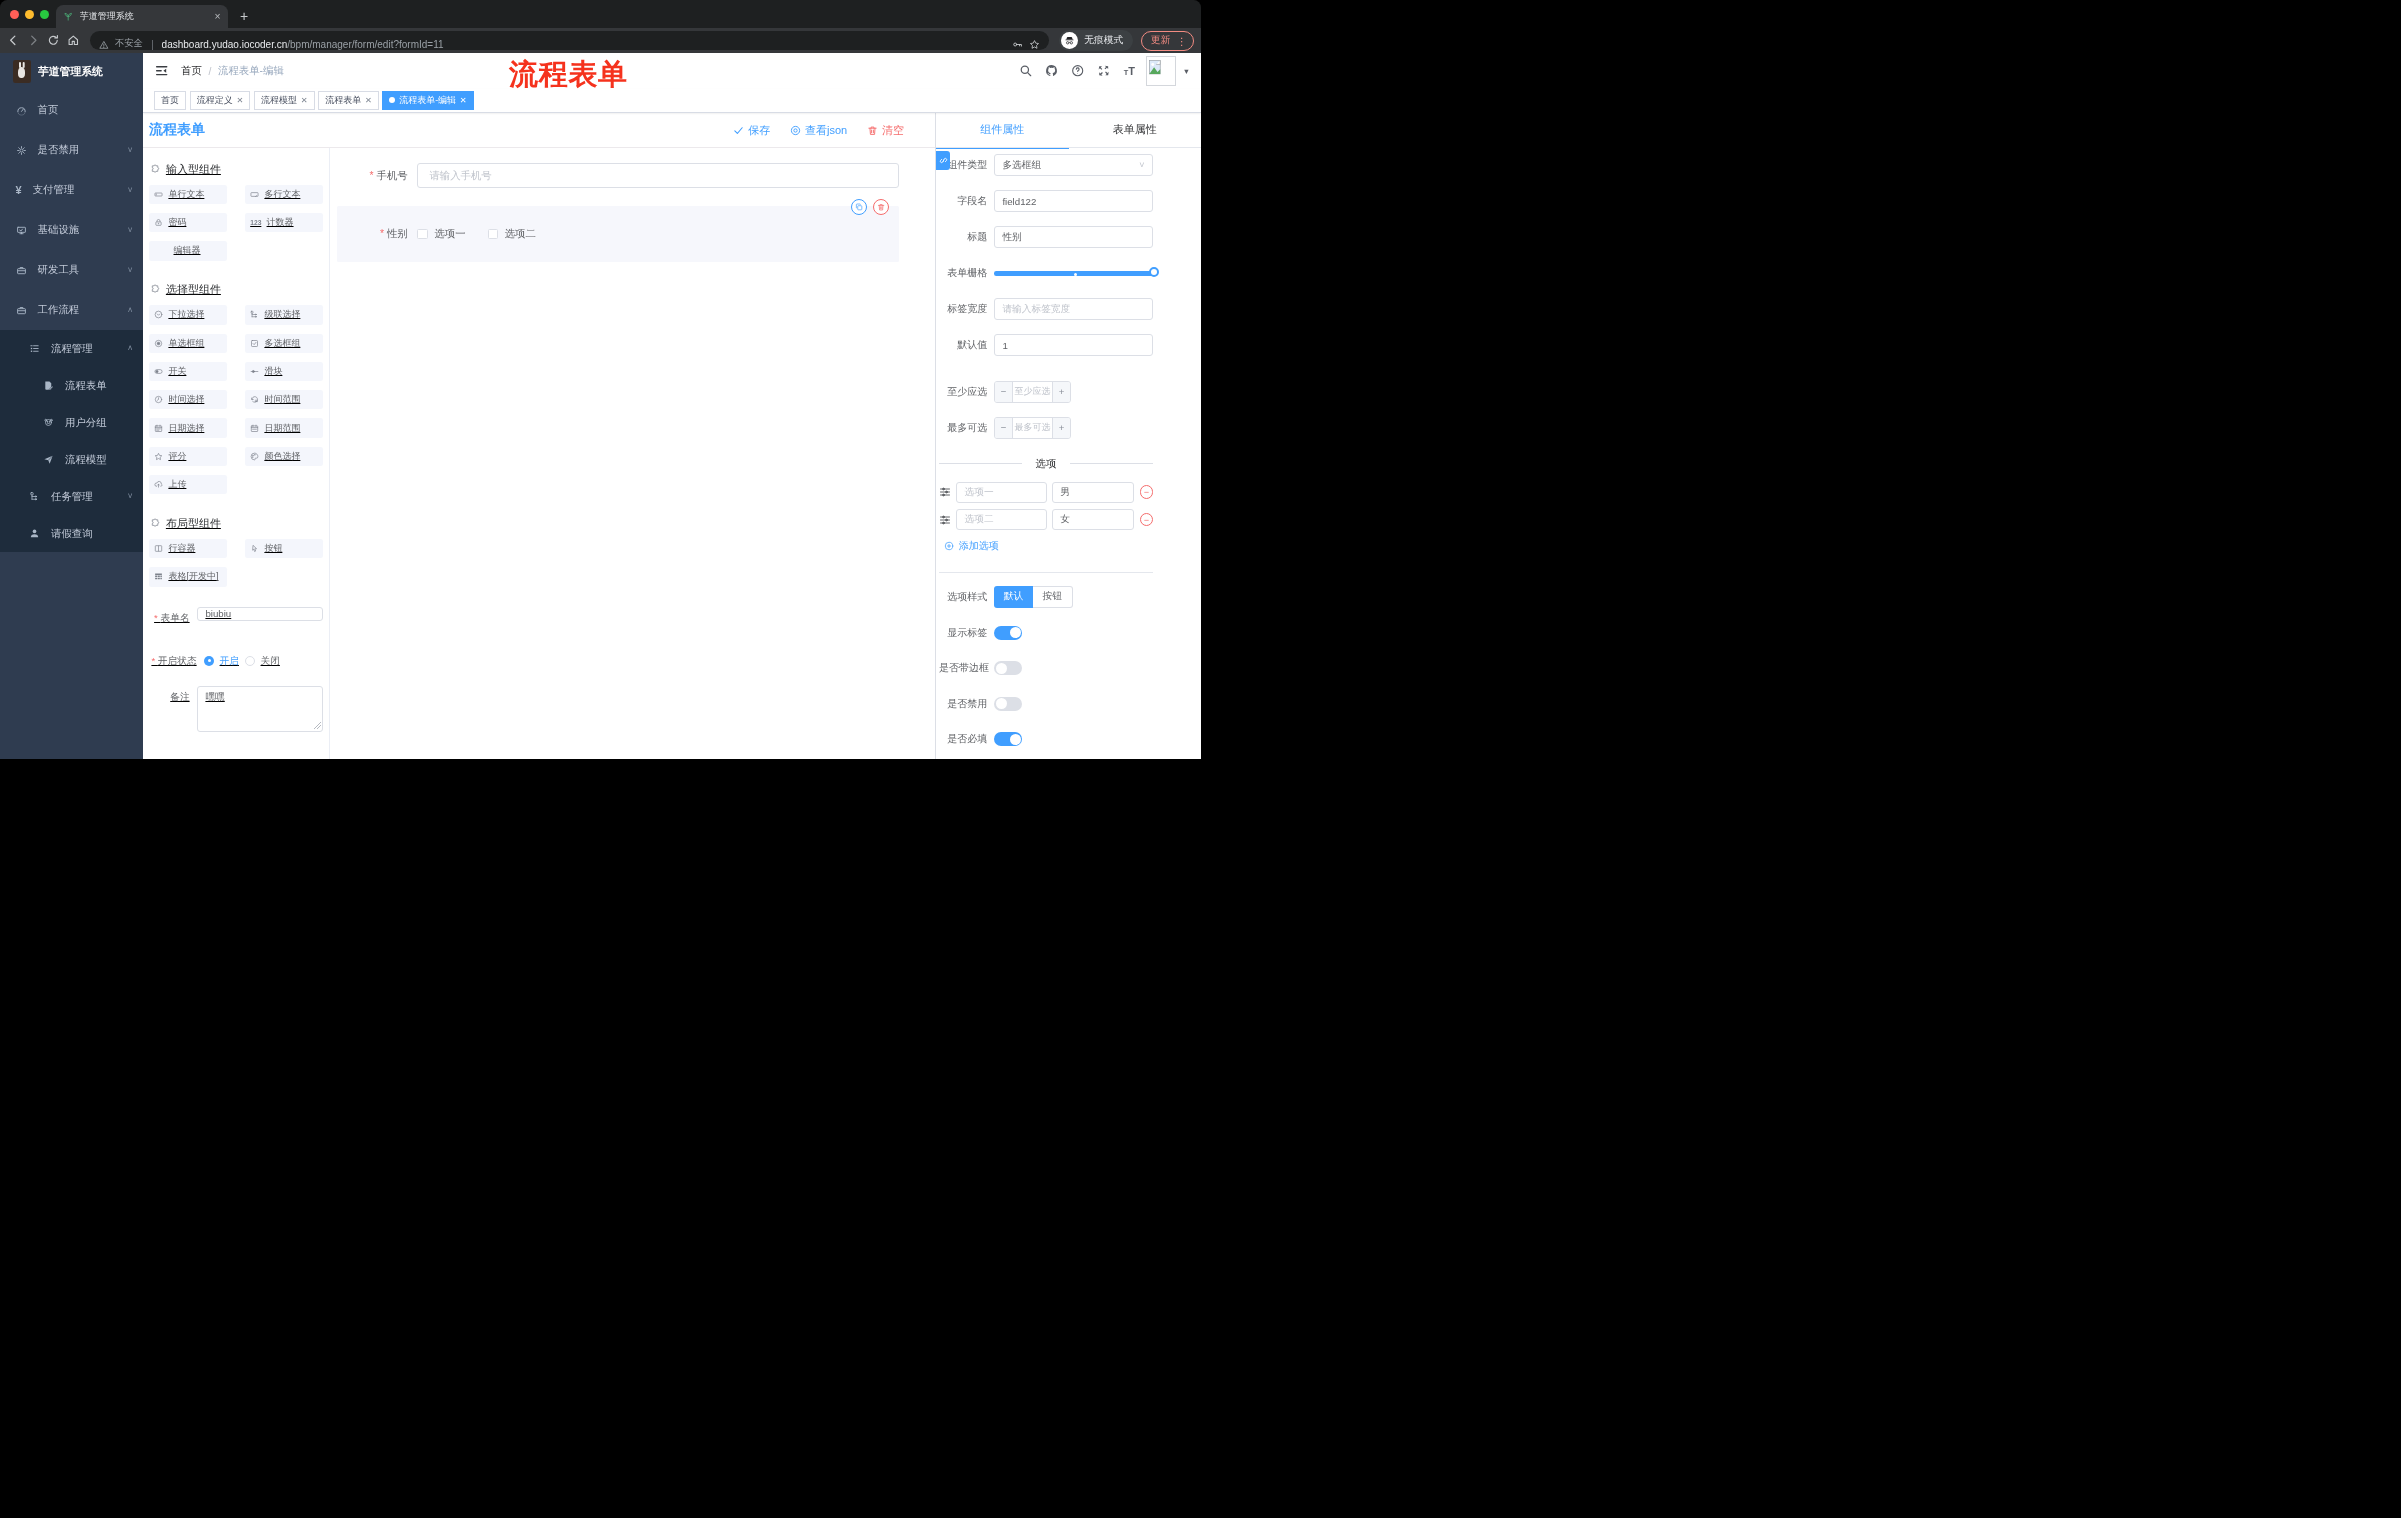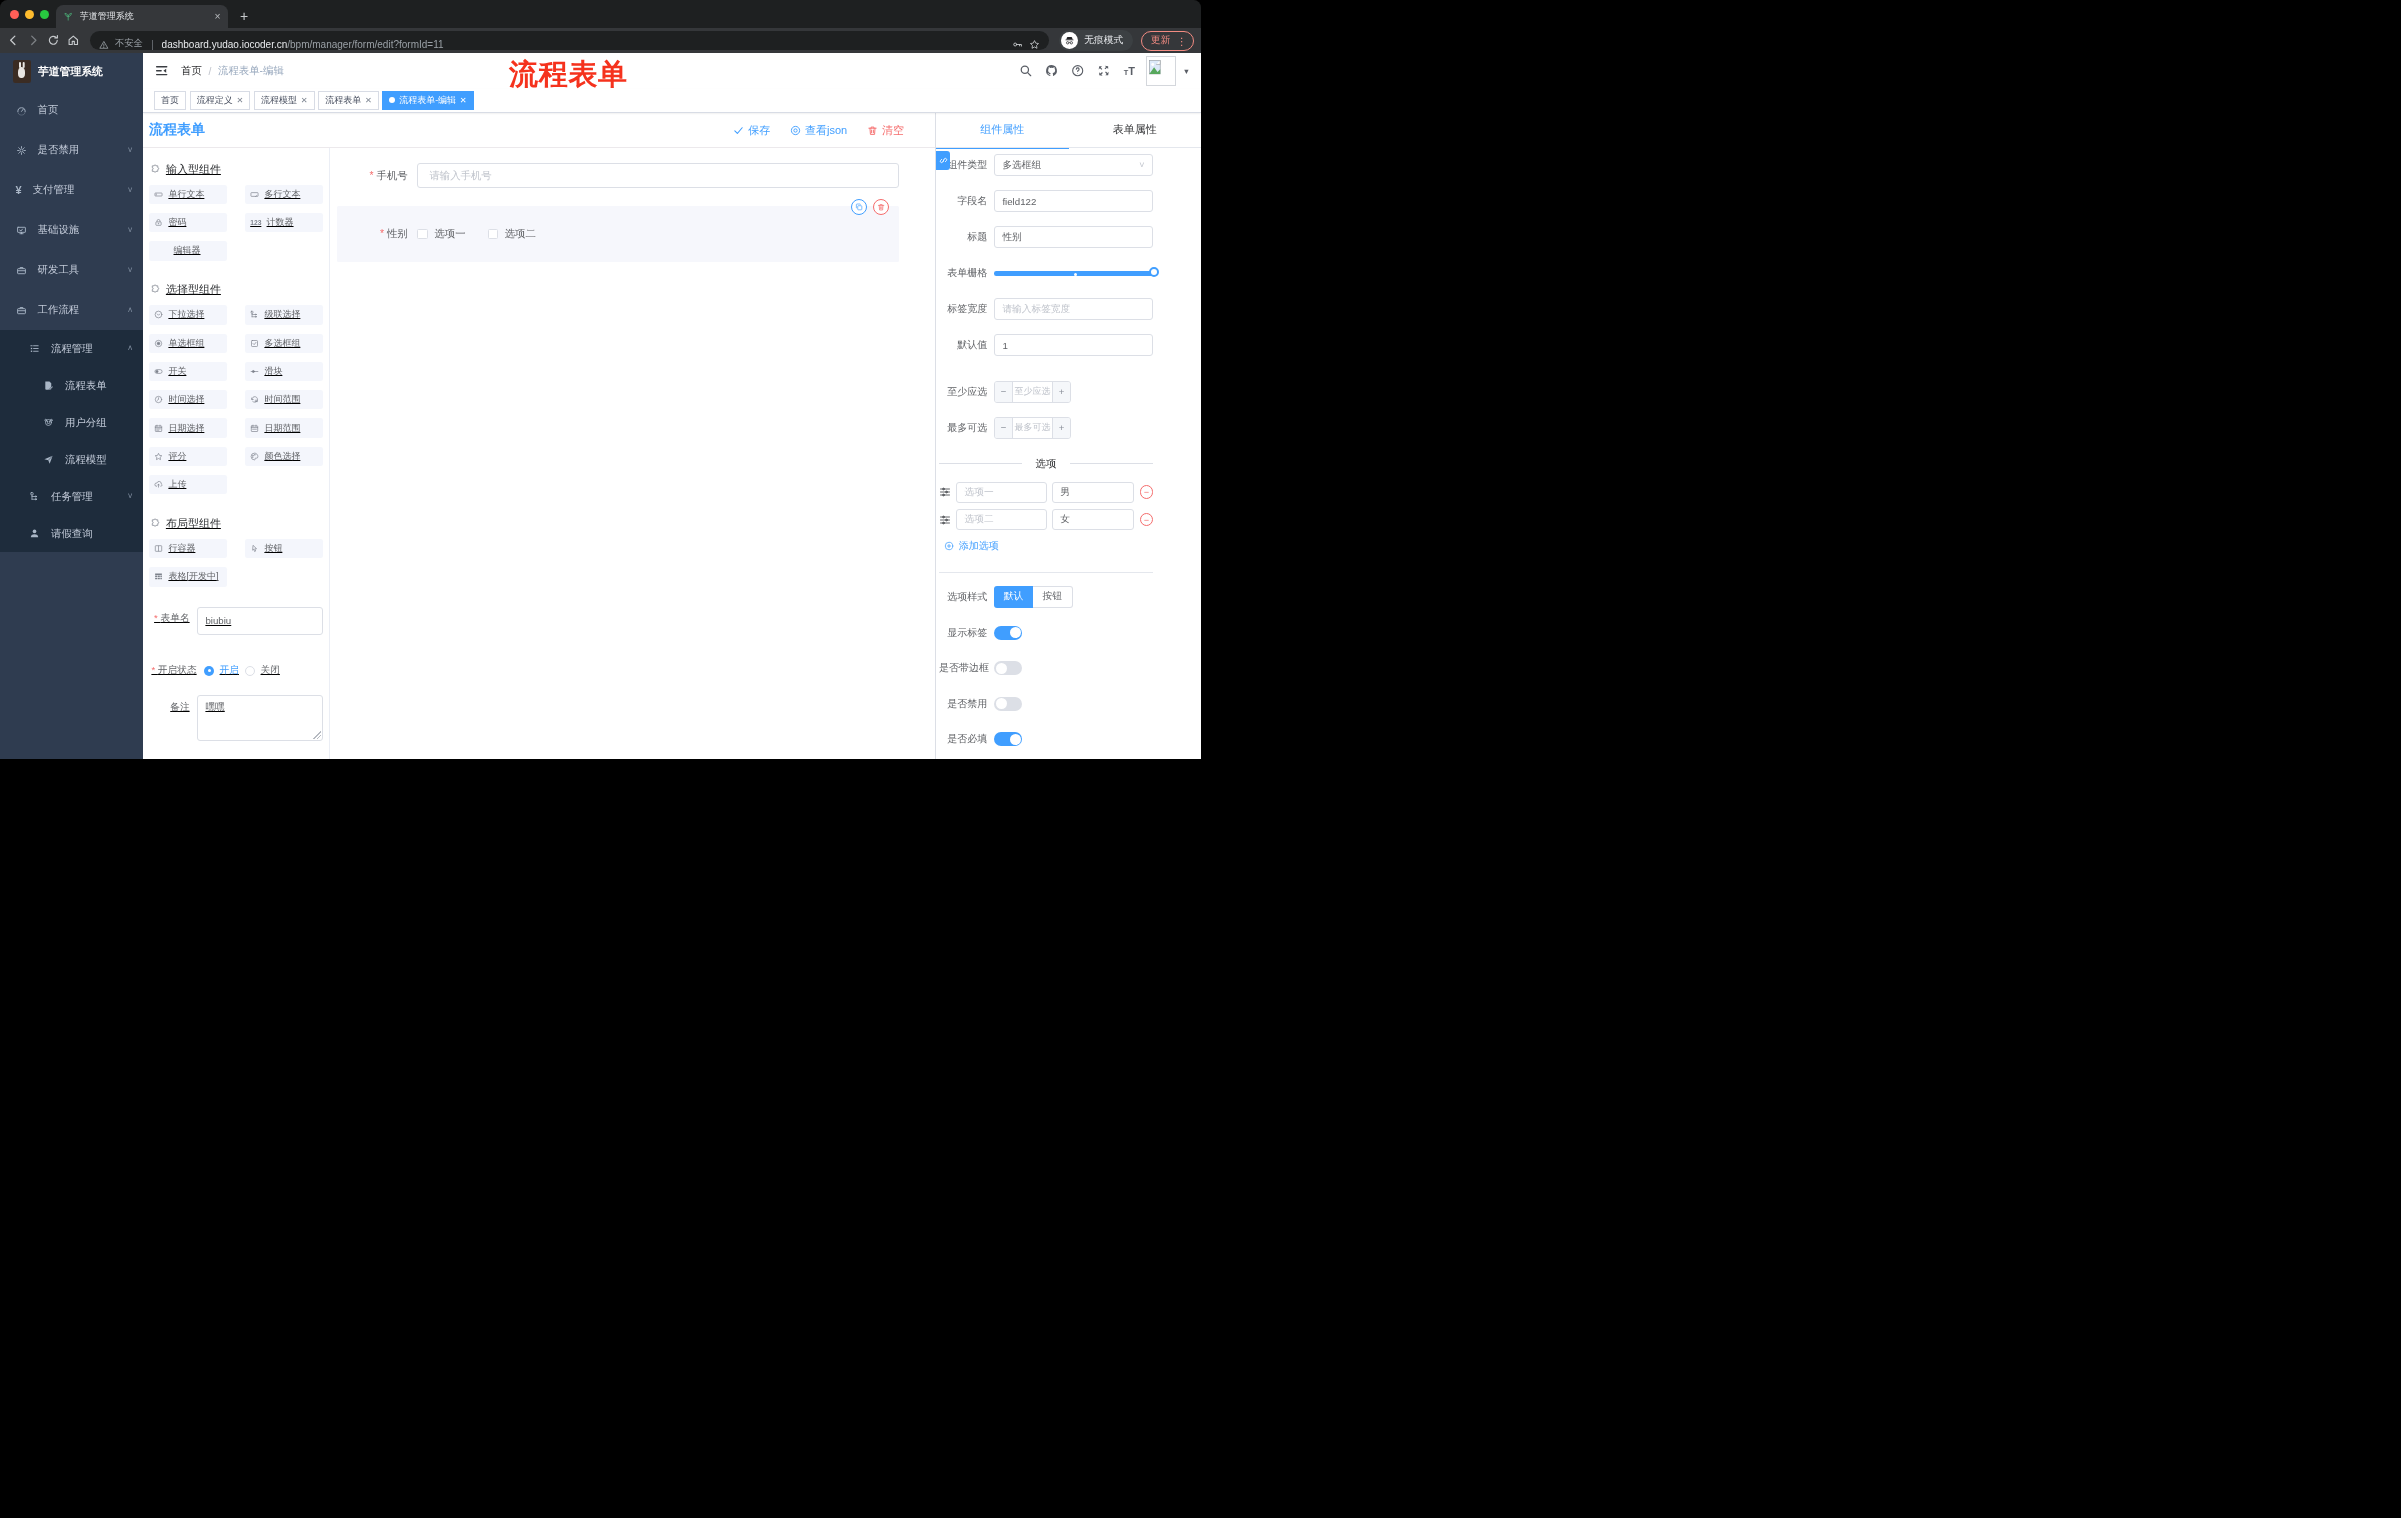--- a/index.html
+++ b/index.html
@@ -88,21 +88,21 @@
   .section-title { display:flex; align-items:center; gap:5.2px; font-size:11px; color:#2e3033; margin:4.5px 0 8.2px 0.7px; }
   .puzzle { color:#8a8f99; font-size:11px; }
   .comp-grid { display:grid; grid-template-columns:1fr 1fr; gap:9px 18px; margin-bottom:21.5px; }
   .comp-btn { height:19.3px; background:#f4f6fc; border-radius:2.2px; display:flex; align-items:center; padding:0 5.2px; gap:5.2px; font-size:9px; color:#606266; cursor:move; }
   .comp-btn .cic { color:#7d828c; font-size:9px; flex-shrink:0; }
   .comp-btn.noicon { justify-content:flex-start; padding-left:24.5px; }
   .panel-form { margin-top:20px; }
   .pf-row { display:flex; align-items:flex-start; margin-bottom:24.5px; font-size:9.7px; color:#606266; }
   .pf-label { width:48px; text-align:right; padding-right:7.4px; padding-top:5.2px; white-space:nowrap; flex-shrink:0; }
   .req:before { content:"* "; color:#f56c6c; }
-  .pf-input { flex:1; height:28px; border:0.7px solid #dcdfe6; border-radius:3px; padding:0 7.4px; display:flex; align-items:center; color:#606266; font-size:9.7px; background:#fff; }
+  .pf-input { flex:1; height:14px; border:0.7px solid #dcdfe6; border-radius:3px; padding:0 7.4px; display:flex; align-items:center; color:#606266; font-size:9.7px; background:#fff; }
   .pf-radio-row { display:flex; align-items:center; gap:6px; padding-top:5.2px; }
   .radio { display:flex; align-items:center; gap:5.2px; font-size:9.7px; }
   .rdot-on { width:10.4px; height:10.4px; border-radius:50%; background:#409eff; position:relative; }
   .rdot-on:after { content:""; position:absolute; left:3.7px; top:3.7px; width:3px; height:3px; border-radius:50%; background:#fff; }
   .rdot-off { width:10.4px; height:10.4px; border-radius:50%; border:0.7px solid #dcdfe6; background:#fff; }
   .pf-textarea { flex:1; height:46px; border:0.7px solid #dcdfe6; border-radius:3px; padding:4.5px 7.4px; color:#606266; font-size:9.7px; position:relative; background:#fff; }
   .resize-h { position:absolute; right:1.5px; bottom:1.5px; width:7.4px; height:7.4px;
     background:linear-gradient(135deg,transparent 50%,#b6bac1 50%,#b6bac1 57%,transparent 57%,transparent 72%,#b6bac1 72%,#b6bac1 79%,transparent 79%); }
 
   .canvas { flex:1; padding:15px 36px 0 7.4px; background:#fff; min-width:0; }

